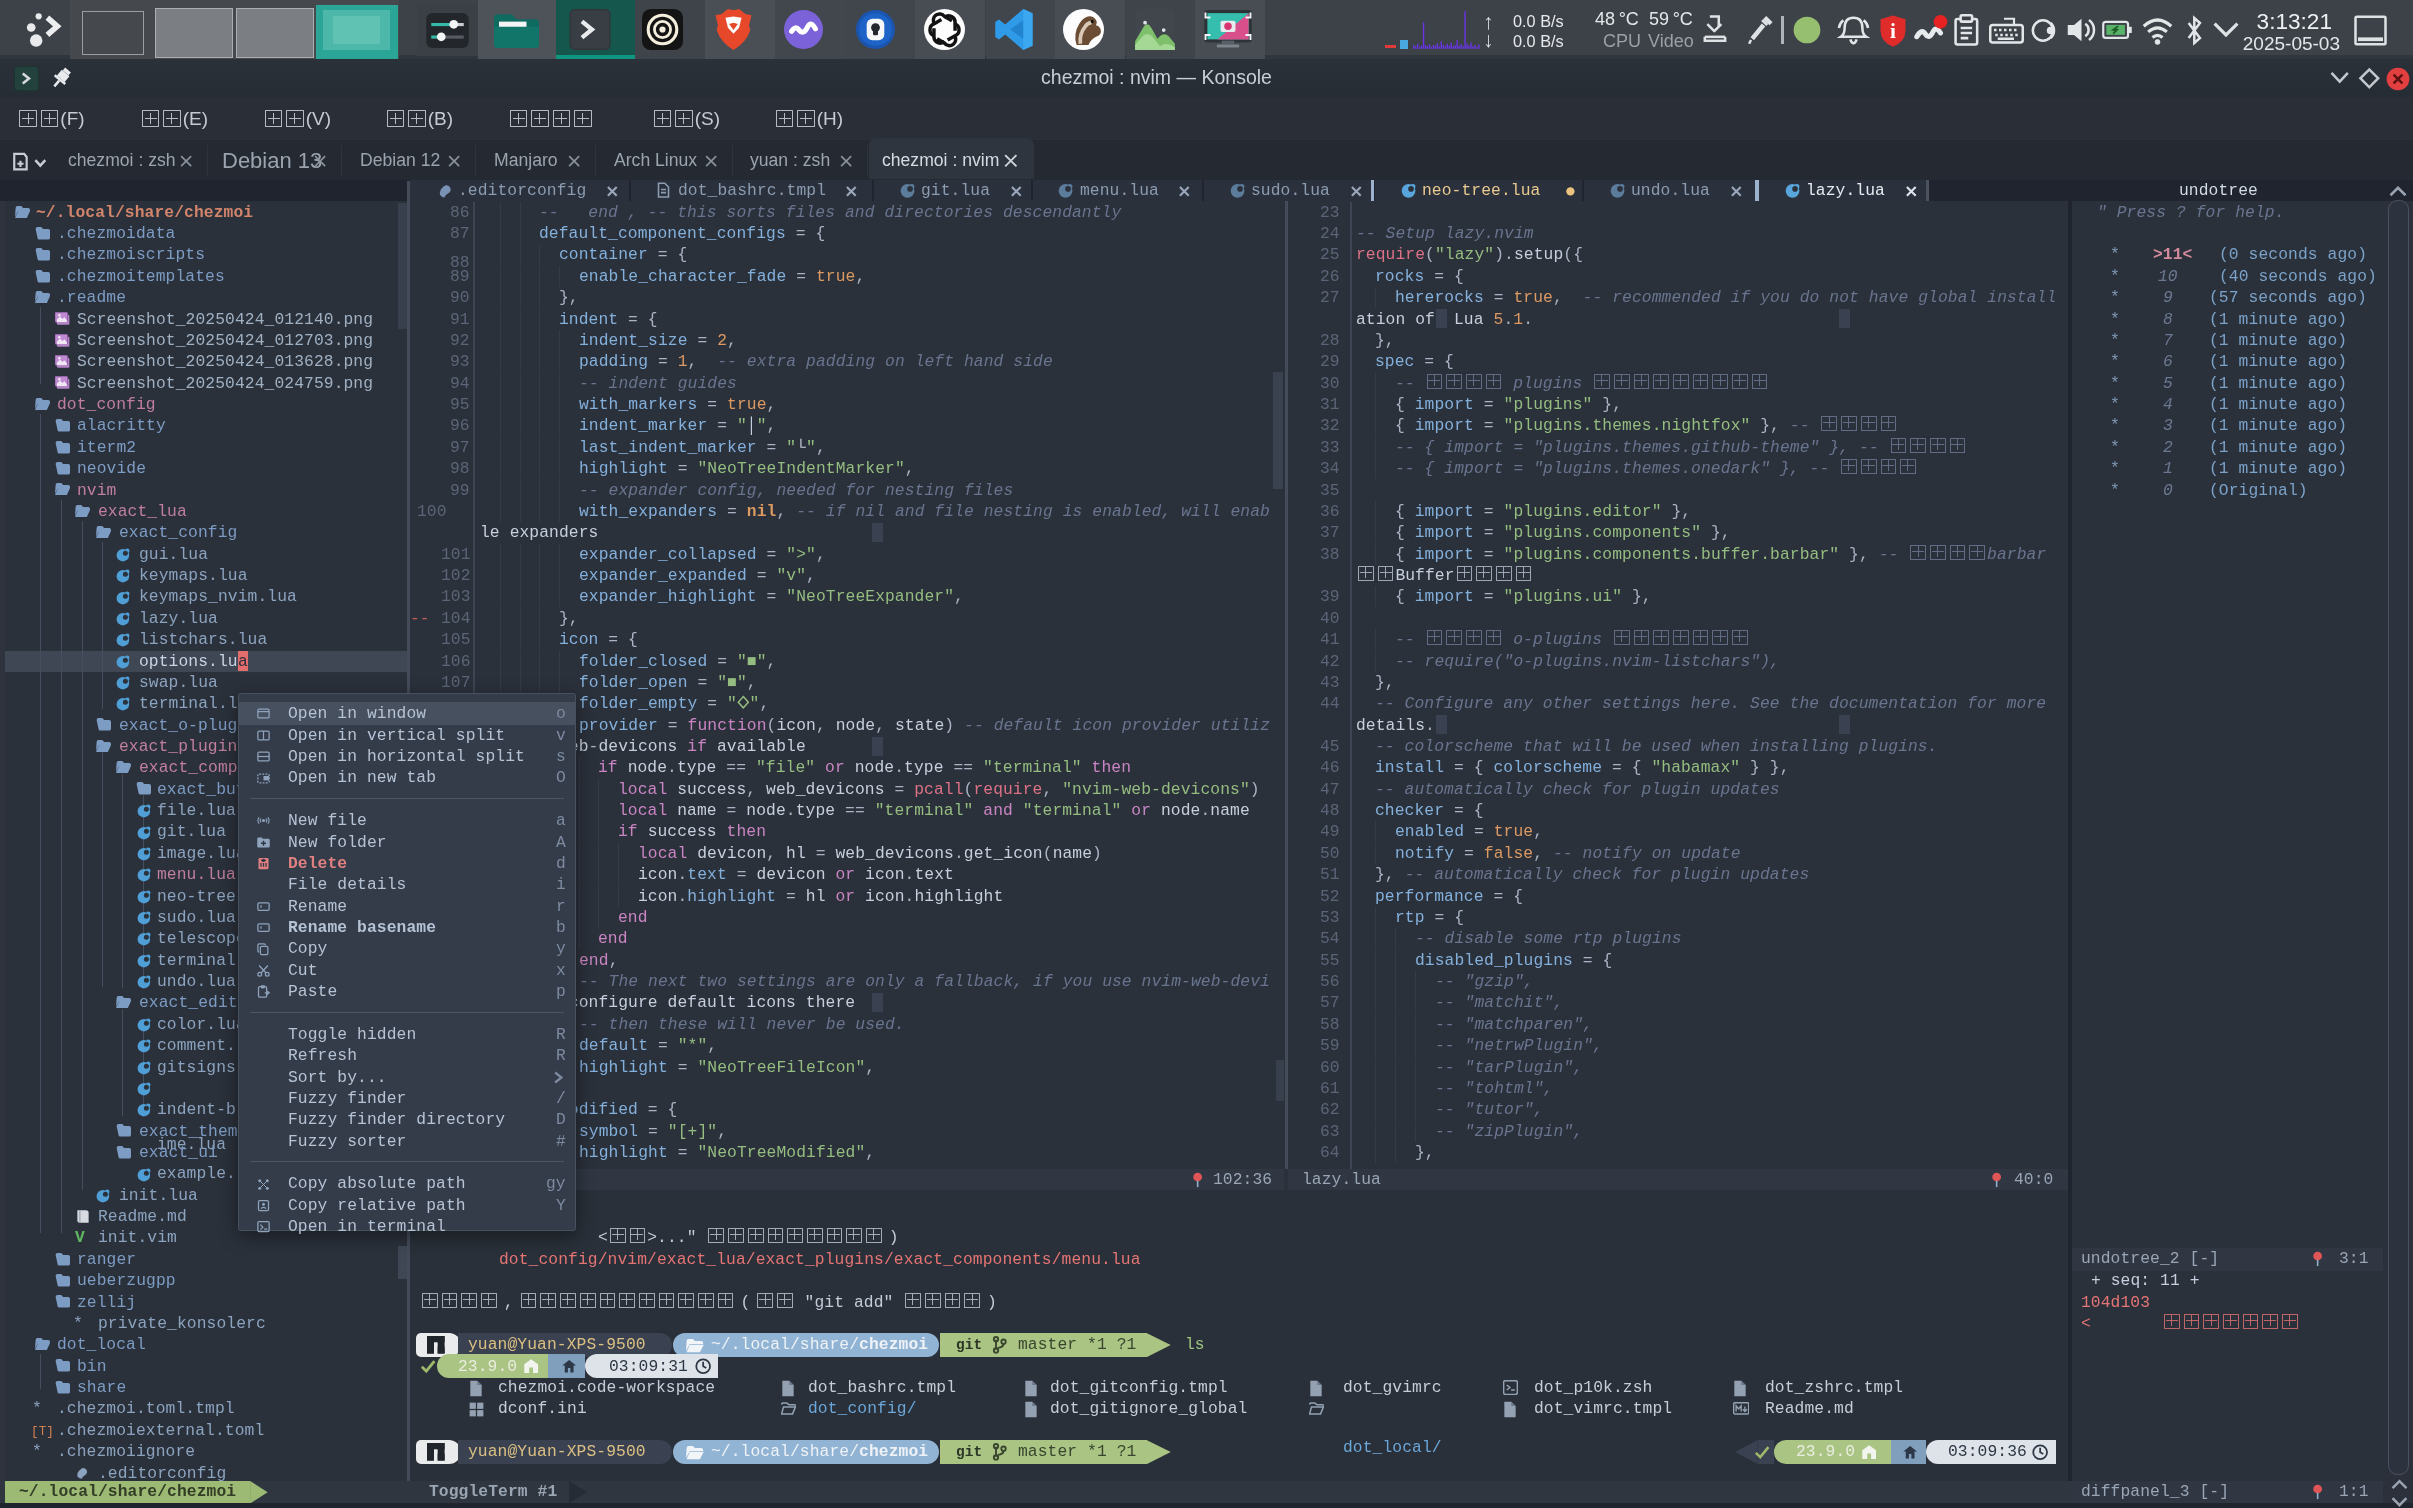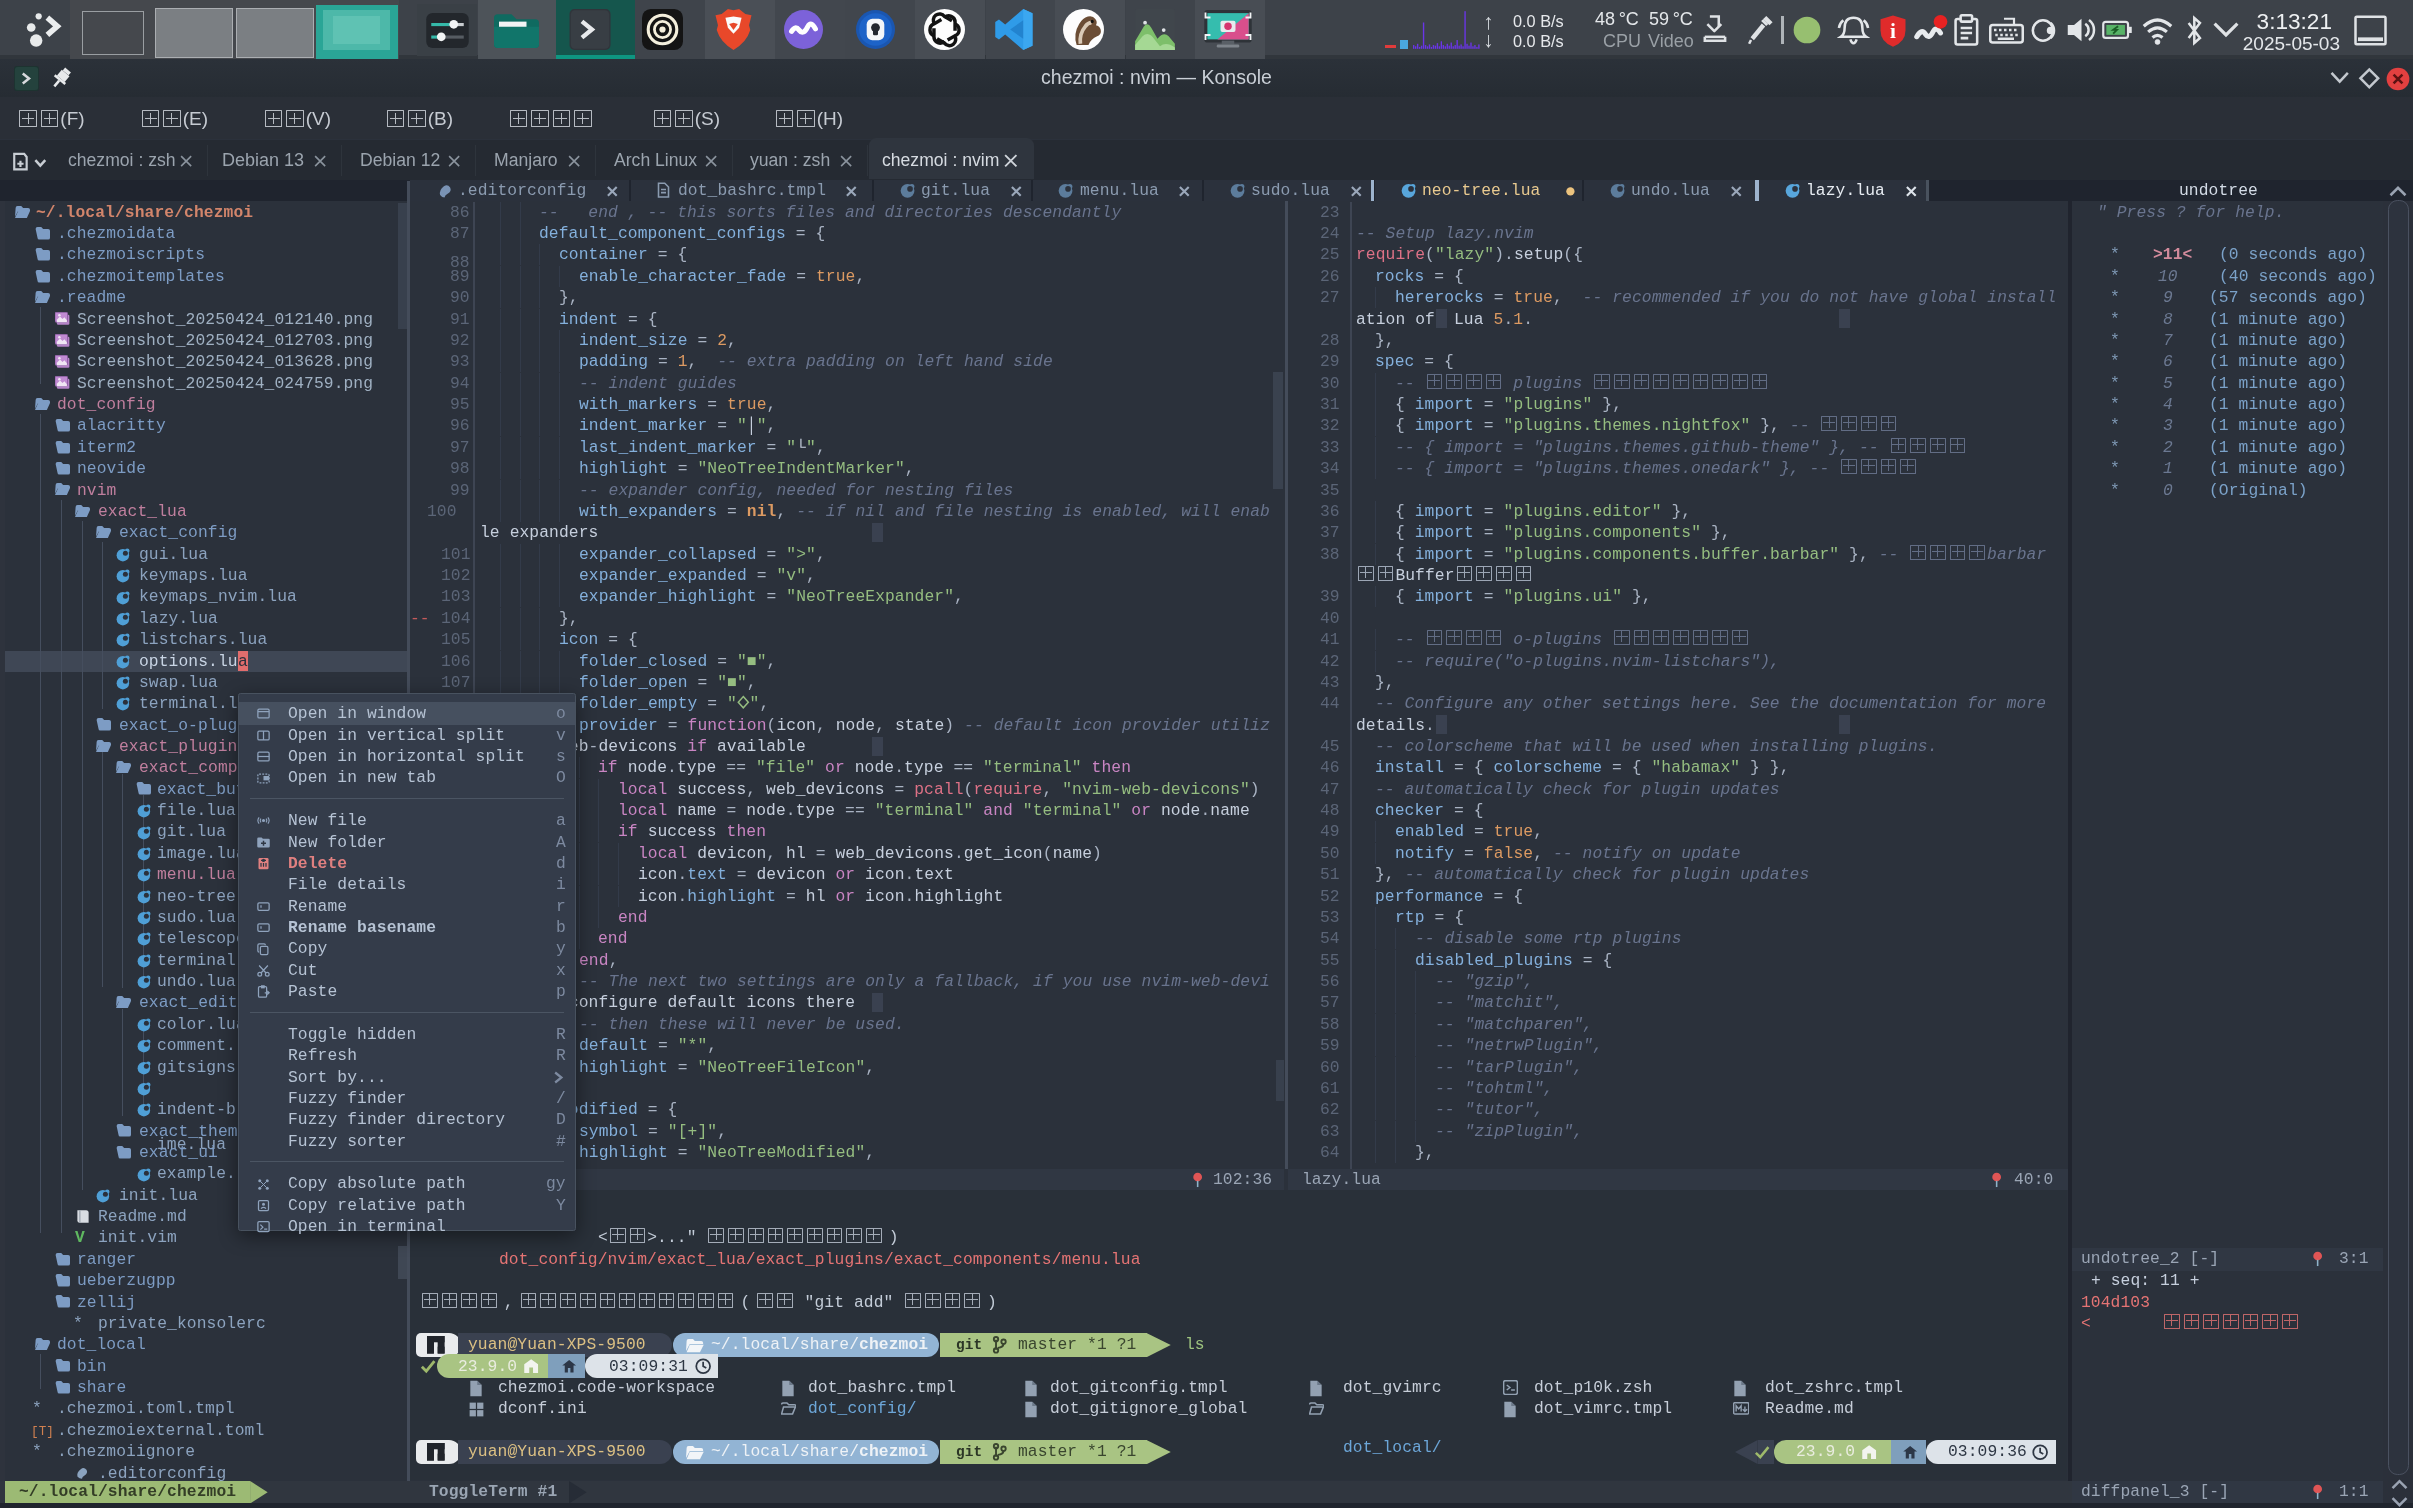--- a/index.html
+++ b/index.html
@@ -307,21 +307,21 @@
       <path d="M12 17 v10 M7 22 h10"></path>
     </g>
     <path d="M36 16 l8 9 l8 -9" stroke="#c8cdd3" stroke-width="4" fill="none"></path>
   </svg>
 <div class="a" style="left:207px;top:145px;width:1.3px;height:31px;background:#2e343c"></div>
 <div class="a s" style="left:68px;top:150px;height:21.4px;line-height:21.4px;font-size:17.6px"><span style="color:#9ba4ae">chezmoi : zsh</span></div>
 <svg class="a" style="left:178px;top:153px" width="16.3" height="16.3" viewBox="0 0 26 26">
     <path d="M5 5 L21 21 M21 5 L5 21" stroke="#8a939d" stroke-width="2.6" fill="none"></path>
   </svg>
 <div class="a" style="left:341px;top:145px;width:1.3px;height:31px;background:#2e343c"></div>
-<div class="a s" style="left:222px;top:150px;height:21.4px;line-height:21.4px;font-size:18px"><span style="color:#9ba4ae">Debian 13</span></div>
+<div class="a s" style="left:222px;top:150px;height:21.4px;line-height:21.4px;font-size:22px"><span style="color:#9ba4ae">Debian 13</span></div>
 <svg class="a" style="left:312px;top:153px" width="16.3" height="16.3" viewBox="0 0 26 26">
     <path d="M5 5 L21 21 M21 5 L5 21" stroke="#8a939d" stroke-width="2.6" fill="none"></path>
   </svg>
 <div class="a" style="left:475px;top:145px;width:1.3px;height:31px;background:#2e343c"></div>
 <div class="a s" style="left:360px;top:150px;height:21.4px;line-height:21.4px;font-size:17.6px"><span style="color:#9ba4ae">Debian 12</span></div>
 <svg class="a" style="left:446px;top:153px" width="16.3" height="16.3" viewBox="0 0 26 26">
     <path d="M5 5 L21 21 M21 5 L5 21" stroke="#8a939d" stroke-width="2.6" fill="none"></path>
   </svg>
 <div class="a" style="left:595px;top:145px;width:1.3px;height:31px;background:#2e343c"></div>
 <div class="a s" style="left:494px;top:150px;height:21.4px;line-height:21.4px;font-size:17.6px"><span style="color:#9ba4ae">Manjaro</span></div>
@@ -829,21 +829,21 @@
 <div class="a" style="left:520px;top:458px;width:1.3px;height:21.4px;background:#333b4a"></div>
 <div class="a" style="left:539px;top:458px;width:1.3px;height:21.4px;background:#333b4a"></div>
 <div class="a" style="left:559px;top:458px;width:1.3px;height:21.4px;background:#333b4a"></div>
 <div class="a m" style="left:579px;top:458px;height:21.4px;line-height:21.4px;"><span class="pr">highlight</span><span class="pu"> = </span><span class="st">"NeoTreeIndentMarker"</span><span class="pu">,</span></div>
 <div class="a m" style="left:450px;top:480px;height:21.4px;line-height:21.4px;"><span class="ln">99</span></div>
 <div class="a" style="left:500px;top:480px;width:1.3px;height:21.4px;background:#333b4a"></div>
 <div class="a" style="left:520px;top:480px;width:1.3px;height:21.4px;background:#333b4a"></div>
 <div class="a" style="left:539px;top:480px;width:1.3px;height:21.4px;background:#333b4a"></div>
 <div class="a" style="left:559px;top:480px;width:1.3px;height:21.4px;background:#333b4a"></div>
 <div class="a m" style="left:579px;top:480px;height:21.4px;line-height:21.4px;"><span class="cm">-- expander config, needed for nesting files</span></div>
-<div class="a m" style="left:427px;top:501px;height:21.4px;line-height:21.4px;text-align:right;"><span class="ln">100</span></div>
+<div class="a m" style="left:417px;top:501px;height:21.4px;line-height:21.4px;text-align:right;"><span class="ln">100</span></div>
 <div class="a" style="left:500px;top:501px;width:1.3px;height:21.4px;background:#333b4a"></div>
 <div class="a" style="left:520px;top:501px;width:1.3px;height:21.4px;background:#333b4a"></div>
 <div class="a" style="left:539px;top:501px;width:1.3px;height:21.4px;background:#333b4a"></div>
 <div class="a" style="left:559px;top:501px;width:1.3px;height:21.4px;background:#333b4a"></div>
 <div class="a m" style="left:579px;top:501px;height:21.4px;line-height:21.4px;"><span class="pr">with_expanders</span><span class="pu"> = </span><span class="nm"><b>nil</b></span><span class="pu">, </span><span class="cm">-- if nil and file nesting is enabled, will enab</span></div>
 <div class="a m" style="left:480px;top:522px;height:21.4px;line-height:21.4px;"><span class="fg">le</span><span class="pu"> </span><span class="fg">expanders</span></div>
 <div class="a m" style="left:441px;top:544px;height:21.4px;line-height:21.4px;"><span class="ln">101</span></div>
 <div class="a" style="left:500px;top:544px;width:1.3px;height:21.4px;background:#333b4a"></div>
 <div class="a" style="left:520px;top:544px;width:1.3px;height:21.4px;background:#333b4a"></div>
 <div class="a" style="left:539px;top:544px;width:1.3px;height:21.4px;background:#333b4a"></div>

